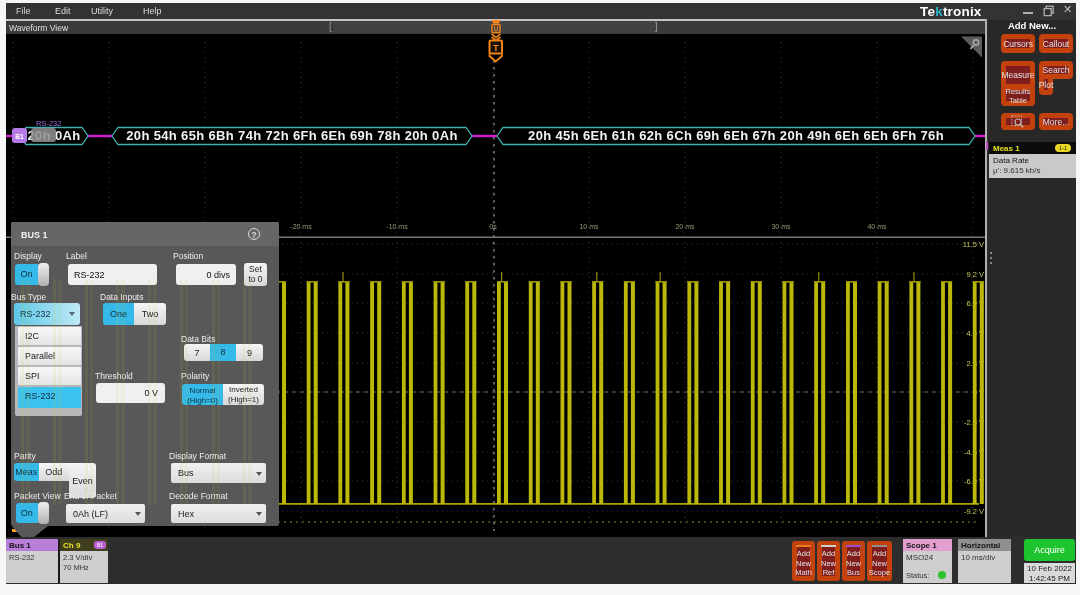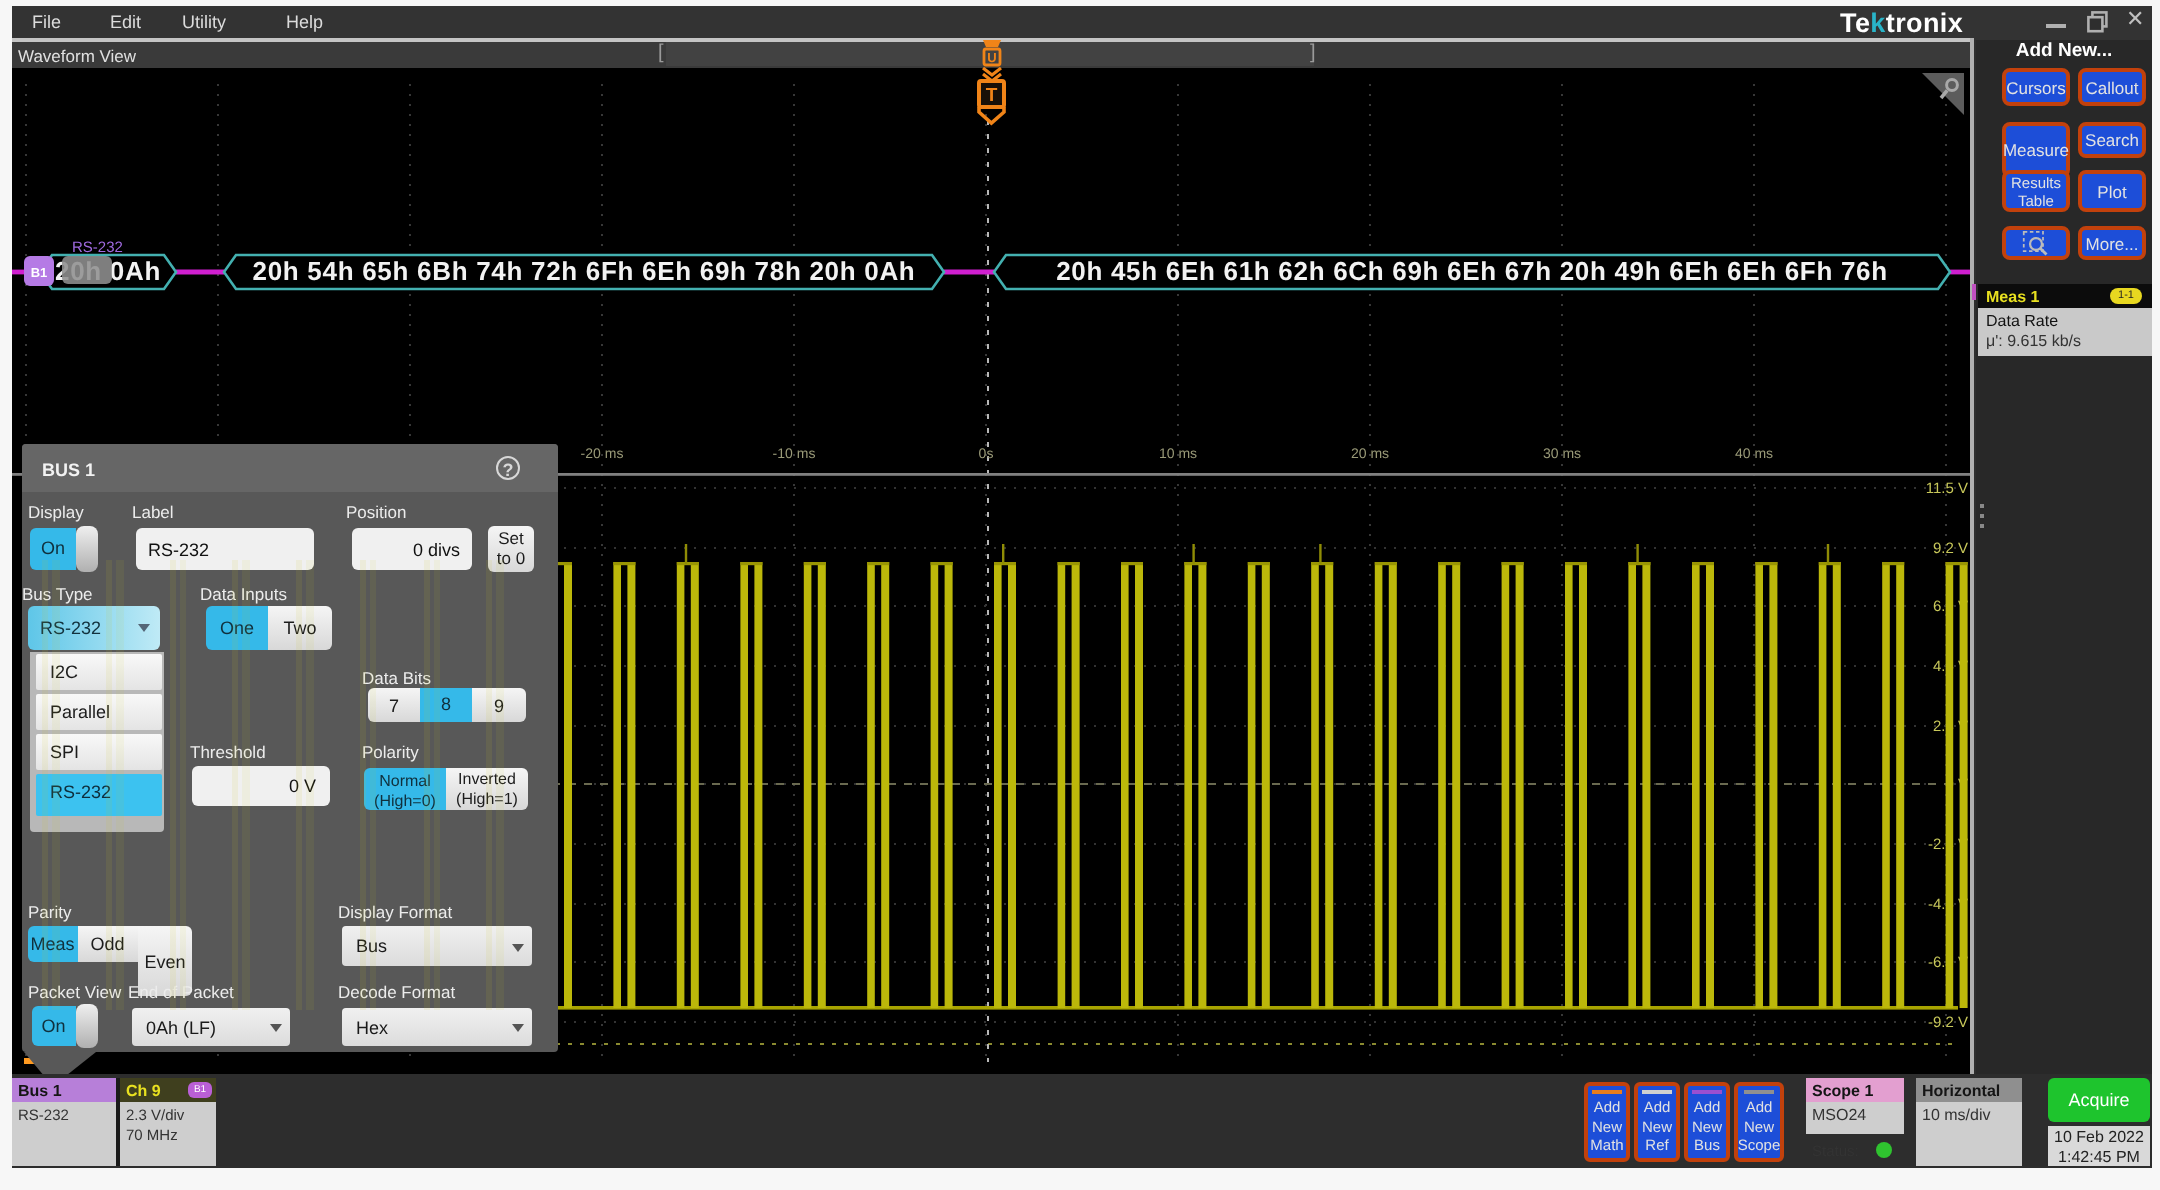--- a/index.html
+++ b/index.html
@@ -2,21 +2,21 @@
 <html><head><meta charset="utf-8">
 <style>
   html,body{margin:0;padding:0;background:#f7f7f7;width:1080px;height:595px;overflow:hidden}
   *{box-sizing:border-box;font-family:"Liberation Sans",sans-serif}
   .abs{position:absolute}
   .lbl{position:absolute;font-size:8.5px;color:#ececec}
   .inp{position:absolute;background:#f0f0f0;color:#111;font-size:9px;display:flex;align-items:center}
   .blue{background:#35b9e9;color:#10303d}
   .gbtn{position:absolute;background:linear-gradient(#f5f5f5,#d8d8d8);color:#1c1c1c;font-size:9px;display:flex;align-items:center;justify-content:center;text-align:center;border-radius:3px}
   .gitem{background:linear-gradient(#f8f8f8,#e4e4e4);color:#1c1c1c;font-size:9px;line-height:18px;padding-left:7px;border-radius:1px}
-  .sbtn{position:absolute;background:#1d4ed8;border:2px solid #c2410c;border-radius:4px;color:#e2e2e2;font-size:8.5px;display:flex;align-items:center;justify-content:center;text-align:center}
+  .sbtn{position:absolute;background:#7f1d1d;border:5px solid #c2410c;border-radius:4px;color:#e2e2e2;font-size:8.5px;display:flex;align-items:center;justify-content:center;text-align:center}
   .hdrd{position:absolute;font-size:8px;font-weight:bold;color:#151515;display:flex;align-items:center;padding-left:3px}
   .bodyd{position:absolute;background:#cecece;color:#333;font-size:7.5px;padding:2px 0 0 3px;line-height:1.35}
   .ddc{position:absolute;background:linear-gradient(#f0f0f0,#dcdcdc);color:#1a1a1a;font-size:9px;display:flex;align-items:center;padding-left:7px;border-radius:2px}
   .caret{position:absolute;right:4px;top:50%;margin-top:-1.5px;width:0;height:0;border-left:3.5px solid transparent;border-right:3.5px solid transparent;border-top:4px solid #555}
 </style></head>
 <body>
 
 <div class="abs" style="left:6px;top:3px;width:1070px;height:581px;background:#2e2e2e"></div>
 
 <div class="abs" style="left:6px;top:3px;width:1070px;height:17px;background:#333"></div>
@@ -271,21 +271,21 @@
     <rect x="3.2" y="1.2" width="7" height="7" fill="none" stroke="#b0b0b0" stroke-width="1.3"></rect>
     <rect x="1.2" y="3.6" width="7" height="7" fill="#2e2e2e" stroke="#b0b0b0" stroke-width="1.3"></rect>
   </svg>
 <div class="abs" style="left:1063px;top:3px;font-size:11px;color:#c0c0c0">✕</div>
 <div class="abs" style="left:988px;top:20px;width:88px;text-align:center;font-size:9.5px;font-weight:bold;color:#fff">Add New...</div>
 <div class="sbtn" style="left:1001px;top:34px;width:34px;height:19px">Cursors</div>
 <div class="sbtn" style="left:1039px;top:34px;width:34px;height:19px">Callout</div>
 <div class="sbtn" style="left:1001px;top:61px;width:34px;height:28px">Measure</div>
 <div class="sbtn" style="left:1039px;top:61px;width:34px;height:18px">Search</div>
 <div class="sbtn" style="left:1001px;top:85px;width:34px;height:21px;font-size:7.5px;line-height:1.2">Results<br>Table</div>
-<div class="sbtn" style="left:1039px;top:85px;width:34px;height:21px">Plot</div>
+<div class="sbtn" style="left:1039px;top:74px;width:14px;height:21px">Plot</div>
 <div class="sbtn" style="left:1001px;top:113px;width:34px;height:17px">
     <svg width="14" height="14" viewBox="0 0 16 16">
       <rect x="1" y="1" width="11" height="11" fill="none" stroke="#bbb" stroke-width="1" stroke-dasharray="2 1.5"></rect>
       <circle cx="8" cy="8" r="3.4" fill="none" stroke="#bbb" stroke-width="1.3"></circle>
       <line x1="10.4" y1="10.4" x2="14" y2="14" stroke="#bbb" stroke-width="1.6"></line>
     </svg>
   </div>
 <div class="sbtn" style="left:1039px;top:113px;width:34px;height:17px">More...</div>
 
 <div class="abs" style="left:989px;top:142px;width:87px;height:12px;background:#0c0c0c"></div>
@@ -315,21 +315,21 @@
     <div><div style="width:15px;height:2.5px;background:#d0d0d0;margin:0 auto 2px"></div>Add<br>New<br>Ref</div>
   </div>
 <div class="sbtn" style="left:842px;top:541px;width:23px;height:40px;font-size:7.5px;line-height:1.25;border-radius:3px">
     <div><div style="width:15px;height:2.5px;background:#9a4fd0;margin:0 auto 2px"></div>Add<br>New<br>Bus</div>
   </div>
 <div class="sbtn" style="left:867px;top:541px;width:25px;height:40px;font-size:7.5px;line-height:1.25;border-radius:3px">
     <div><div style="width:15px;height:2.5px;background:#909090;margin:0 auto 2px"></div>Add<br>New<br>Scope</div>
   </div>
 
 <div class="hdrd" style="left:903px;top:539px;width:49px;height:12px;background:#e39fd0">Scope 1</div>
-<div class="bodyd" style="left:903px;top:551px;width:49px;height:16px;font-size:8px">MSO24</div>
+<div class="bodyd" style="left:903px;top:551px;width:49px;height:32px;font-size:8px">MSO24</div>
 <div class="abs" style="left:906px;top:571px;font-size:7.5px;color:#333">Status:</div>
 <div class="abs" style="left:938px;top:571px;width:8px;height:8px;border-radius:50%;background:#2fc32f"></div>
 
 <div class="hdrd" style="left:958px;top:539px;width:53px;height:12px;background:#8f8f8f">Horizontal</div>
 <div class="bodyd" style="left:958px;top:551px;width:53px;height:32px;font-size:8px">10 ms/div</div>
 
 <div class="abs" style="left:1024px;top:539px;width:51px;height:22px;background:#1ec42d;border-radius:3px;color:#fff;font-size:9px;font-weight:normal;text-align:center;line-height:22px">Acquire</div>
 <div class="abs" style="left:1024px;top:563px;width:51px;height:20px;background:#d9d9d9;color:#222;font-size:8px;text-align:center;line-height:1.25;padding-top:1px">10 Feb 2022<br>1:42:45 PM</div>
 
 </body></html>

